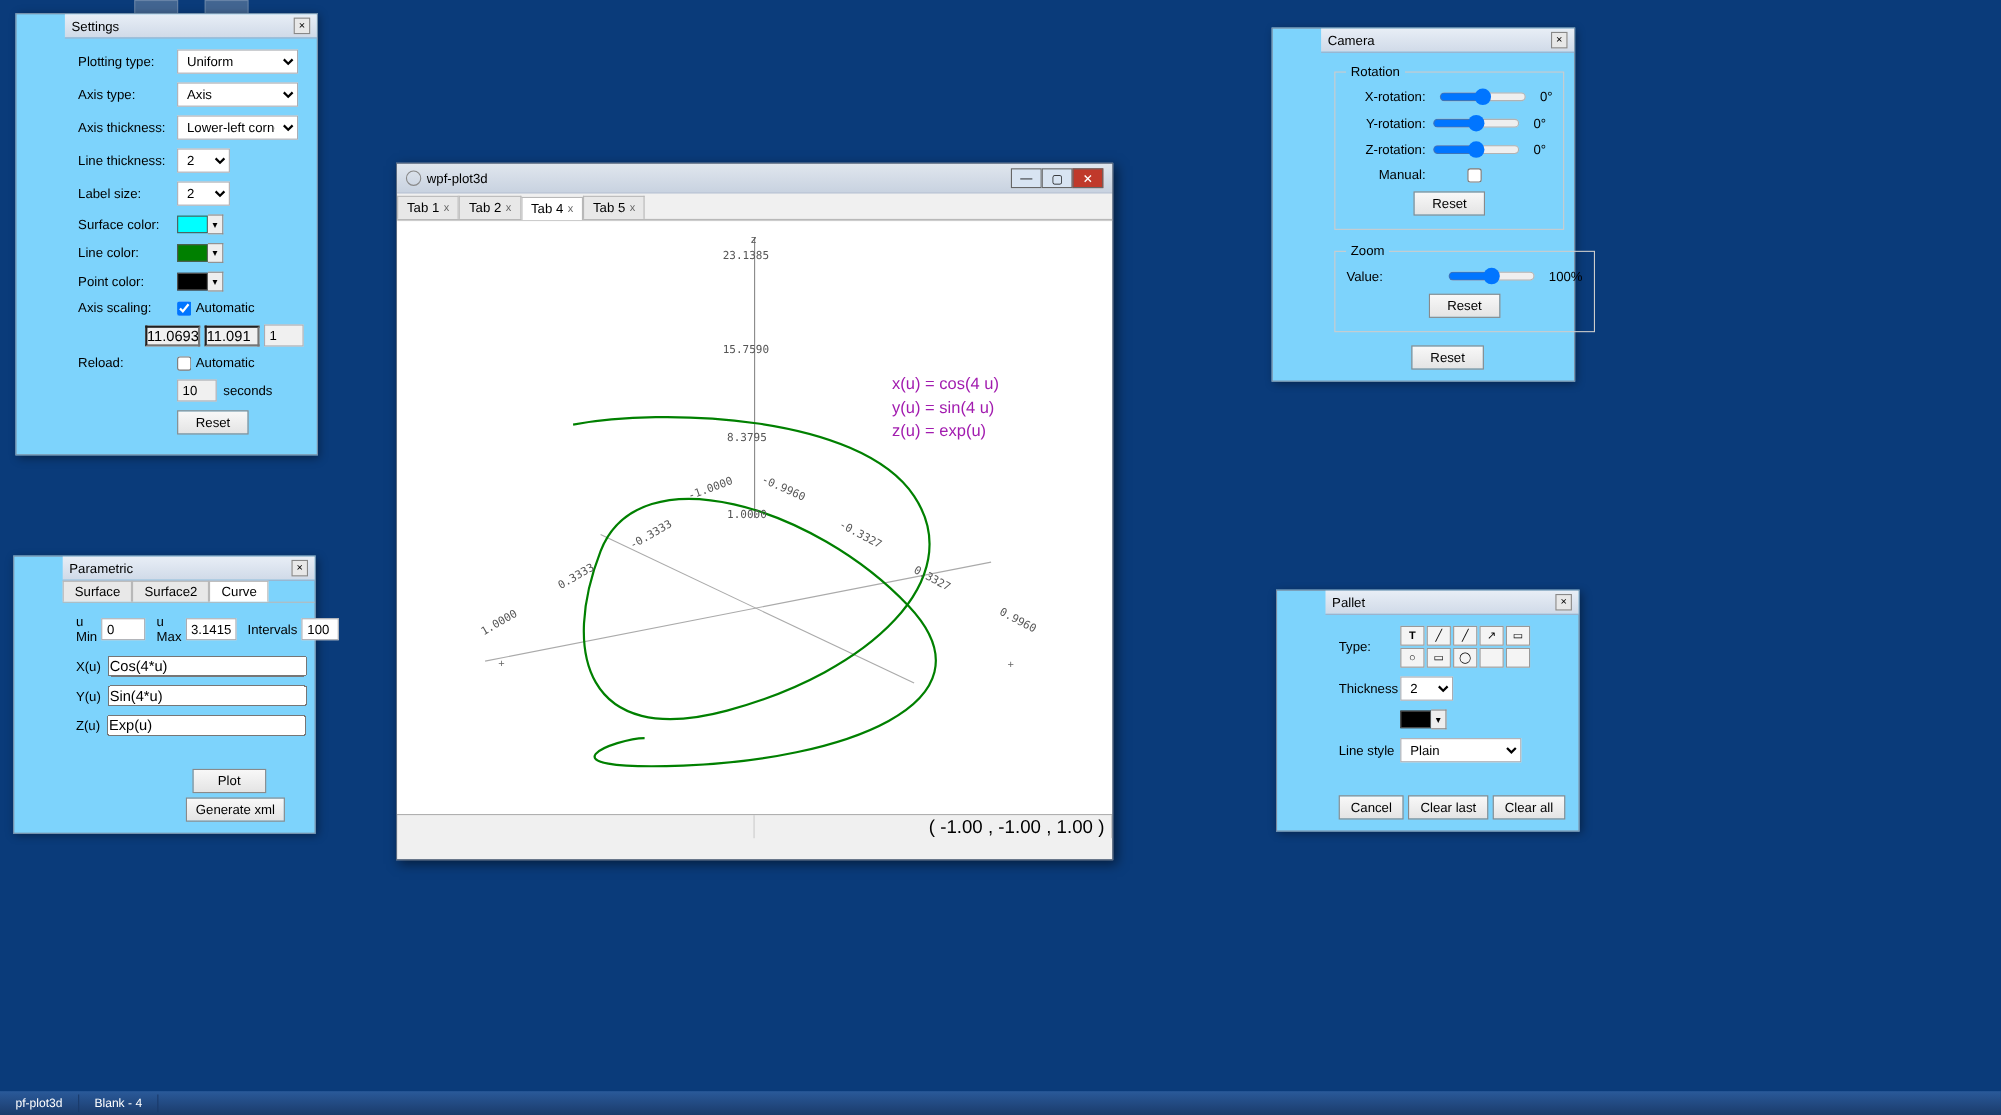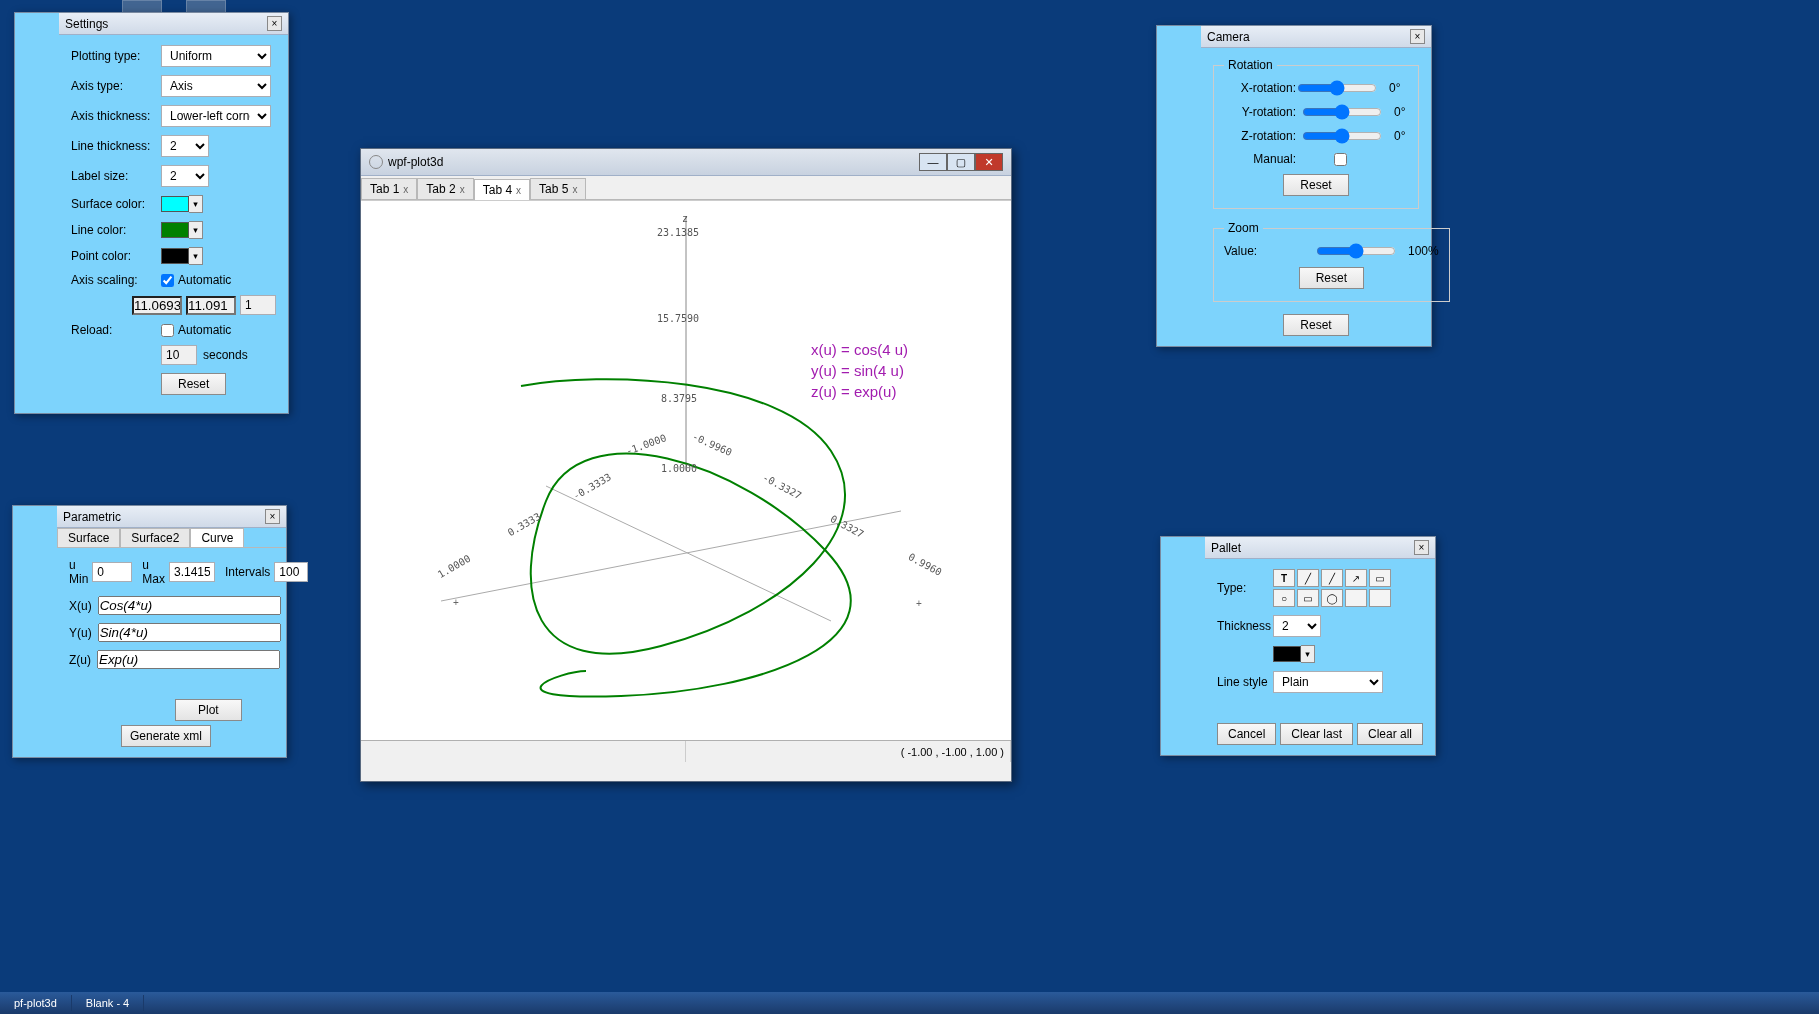--- a/index.html
+++ b/index.html
@@ -34,21 +34,21 @@
 
 .row { display:flex; align-items:center; margin-bottom:8px; }
 .row label { width: 90px; font-size:12px; }
 select, input[type=text] {
   font-size:12px; padding:2px 4px;
   border:1px solid #abadb3; background:#fff;
 }
 select.wide { width:110px; }
 select.mid  { width:48px; }
 input.short { width:50px; }
-input.long  { width:208px;font-style:italic; }
+input.long  { width:208px; }
 .btn {
   font-size:12px; padding:3px 16px;
   border:1px solid #8a8a8a; background:linear-gradient(#f8f8f8,#e4e4e4);
   cursor:pointer;
 }
 
 
 .colorsw { display:flex; align-items:center; }
 .colorsw .sw { width:28px; height:16px; border:1px solid #555; }
 .colorsw .dd { width:14px; height:18px; border:1px solid #8a8a8a; border-left:none; background:#eee; font-size:9px; display:flex; align-items:center; justify-content:center; }
@@ -74,21 +74,21 @@
 .mainwin { position:absolute; left:360px; top:148px; width:652px; height:634px; background:#f0f0f0; border:1px solid #5a6a80; box-shadow:3px 3px 10px rgba(0,0,0,0.5); }
 .main-title { background:linear-gradient(#e0e6ee,#c8d2e0); padding:4px 8px; font-size:12px; display:flex; align-items:center; justify-content:space-between; border-bottom:1px solid #a0b0c8;}
 .main-title .ticon { width:14px; height:14px; border:1px solid #888; border-radius:7px; margin-right:5px; }
 .main-title .wbtns { display:flex; gap:0; }
 .wbtn { width:28px; height:18px; border:1px solid #666; font-size:11px; display:flex; align-items:center; justify-content:center; }
 .wbtn.min { background:#d8e4f2; }
 .wbtn.max { background:#d8e4f2; }
 .wbtn.cls { background:#c0392b; color:#fff; }
 .menubar { padding:2px 8px; font-size:12px; display:flex; gap:14px; background:#f4f4f4; }
 .plotarea { position:relative; background:#fff; margin:0; height:540px; border-top:1px solid #ccc; overflow:hidden; }
-.statusbar { height:22px; border-top:1px solid #b0b0b0; display:flex; font-size:11px; }
+.statusbar { height:22px; border-top:1px solid #b0b0b0; display:flex; font-size:17px; }
 .statusbar .half { flex:1; border-right:1px solid #ccc; padding:3px 6px; display:flex; justify-content:flex-end; align-items:center; }
 
 
 .plbl { position:absolute; font-size:10px; color:#555; font-family: monospace; }
 .eqn  { position:absolute; font-size:15px; color:#a21caf; }
 
 
 .toolgrid { display:grid; grid-template-columns:repeat(5,22px); gap:2px; }
 .tool { width:22px; height:18px; border:1px solid #999; background:#f4f4f4; display:flex; align-items:center; justify-content:center; font-size:10px; }
 
@@ -211,21 +211,21 @@
       </div>
     <div class="row">
         <label style="width:50px;text-align:right;margin-right:6px">Y(u)</label>
       <input class="long" value="Sin(4*u)" style="">
       </div>
     <div class="row">
         <label style="width:50px;text-align:right;margin-right:6px">Z(u)</label>
       <input class="long" value="Exp(u)" style="">
       </div>
     <div style="margin:30px 0 4px 106px"><button class="btn" style="padding:3px 22px">Plot</button></div>
-    <div style="margin-left:52px"><button class="btn" style="padding:3px 8px">Generate xml</button></div>
+    <div style="margin-left:100px"><button class="btn" style="padding:3px 8px">Generate xml</button></div>
   </div>
 </div>
 
 <div class="mainwin">
   <div class="main-title">
     <span style="display:flex;align-items:flex-end">
         <span class="ticon"></span>
       <span>wpf-plot3d</span>
       </span>
     <span class="wbtns">
@@ -295,21 +295,21 @@
 
 <div class="win" style="left:1156px; top:25px; width:276px;">
   <div class="win-title">
     <span>Camera</span>
     <span class="close-x">×</span>
   </div>
   <div class="win-body">
     <fieldset>
       <legend>Rotation</legend>
       <div class="row">
-          <span style="width:72px;text-align:right;margin-right:1px">X-rotation:</span>
+          <span style="width:72px;text-align:right;margin-right:12px">X-rotation:</span>
         <input type="range" value="50" style="">
           <span style="margin-left:12px">0°</span>
         </div>
       <div class="row">
           <span style="width:72px;text-align:right;margin-right:6px">Y-rotation:</span>
         <input type="range" value="50" style="">
           <span style="margin-left:12px">0°</span>
         </div>
       <div class="row">
           <span style="width:72px;text-align:right;margin-right:6px">Z-rotation:</span>

